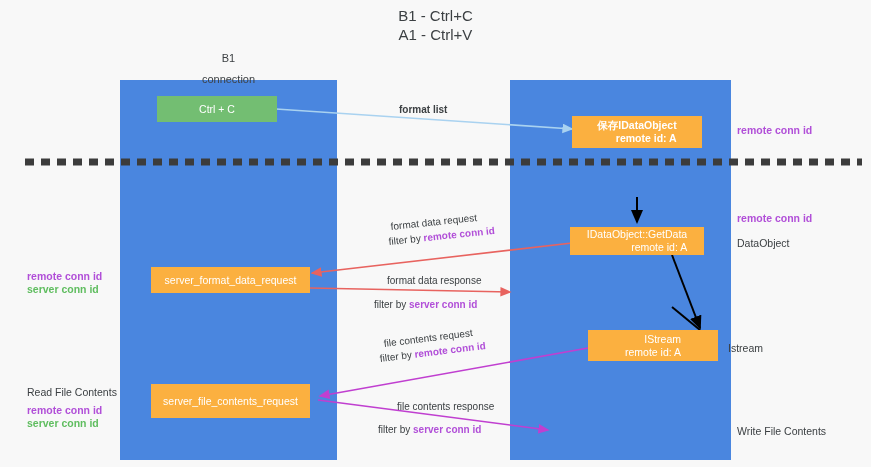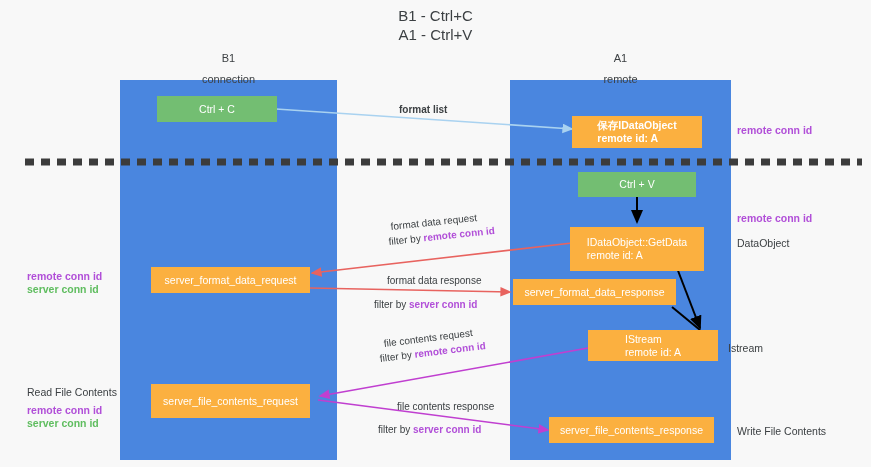--- a/index.html
+++ b/index.html
@@ -21,21 +21,21 @@
     white-space:pre-line;
   }
   .lane-head{
     position:absolute;text-align:center;color:#3c4043;
     font-size:11px;line-height:21px;white-space:pre-line;
   }
 
   .node{
     position:absolute;box-sizing:border-box;
     display:flex;flex-direction:column;align-items:center;justify-content:center;
-    color:#ffffff;font-size:10.5px;line-height:13px;text-align:left;
+    color:#ffffff;font-size:10.5px;line-height:13px;text-align:right;
     white-space:pre-line;padding:2px 4px;
   }
   .node.green{background:#73be72;}
   .node.orange{background:#fbb040;}
 
   .side-label{
     position:absolute;font-size:10.5px;line-height:14px;
     color:#3c4043;white-space:pre-line;
   }
   .c-purple{color:#b14fd8;font-weight:bold;}
@@ -53,22 +53,20 @@
 <div id="canvas">
 
   <div class="lane" style="left:120px;top:80px;width:217px;height:380px;"></div>
   <div class="lane" style="left:510px;top:80px;width:221px;height:380px;"></div>
 
   <div class="title">B1 - Ctrl+C
 A1 - Ctrl+V</div>
 
   <div class="lane-head" style="left:120px;top:48px;width:217px;">B1
 connection</div>
-  <div class="lane-head" style="left:510px;top:48px;width:221px;">A1
-remote</div>
 
   <svg class="layer">
     <defs>
       <marker id="ah-blue" markerWidth="7" markerHeight="7" refX="6" refY="3" orient="auto">
         <path d="M0,0 L7,3 L0,6 z" fill="#a9d2f0"></path>
       </marker>
       <marker id="ah-red" markerWidth="7" markerHeight="7" refX="6" refY="3" orient="auto">
         <path d="M0,0 L7,3 L0,6 z" fill="#e8635f"></path>
       </marker>
       <marker id="ah-mag" markerWidth="7" markerHeight="7" refX="6" refY="3" orient="auto">
@@ -96,35 +94,32 @@
     <line x1="588" y1="348" x2="320" y2="396" stroke="#c03fd0" stroke-width="1.6" marker-end="url(#ah-mag)"></line>
 
     <line x1="318" y1="400" x2="548" y2="430" stroke="#c03fd0" stroke-width="1.6" marker-end="url(#ah-mag)"></line>
   </svg>
 
   <div class="node green" style="left:157px;top:96px;width:120px;height:26px;">Ctrl + C</div>
 
   <div class="node orange" style="left:572px;top:116px;width:130px;height:32px;font-weight:bold;">保存IDataObject
 remote id: A</div>
 
-  <div class="node green" style="left:578px;top:172px;width:118px;height:25px;">Ctrl + V</div>
 
-  <div class="node orange" style="left:570px;top:227px;width:134px;height:44px;">IDataObject::GetData
+  <div class="node orange" style="left:570px;top:227px;width:134px;height:28px;">IDataObject::GetData
 remote id: A</div>
 
   <div class="node orange" style="left:151px;top:267px;width:159px;height:26px;">server_format_data_request</div>
 
-  <div class="node orange" style="left:513px;top:279px;width:163px;height:26px;">server_format_data_response</div>
 
   <div class="node orange" style="left:588px;top:330px;width:130px;height:31px;">IStream
 remote id: A</div>
 
   <div class="node orange" style="left:151px;top:384px;width:159px;height:34px;">server_file_contents_request</div>
 
-  <div class="node orange" style="left:549px;top:417px;width:165px;height:26px;">server_file_contents_response</div>
 
   <div class="edge-label" style="left:399px;top:103px;font-weight:bold;">format list</div>
 
   <div class="edge-label" style="left:390px;top:220px;transform:rotate(-6deg);">format data request</div>
   <div class="edge-label" style="left:388px;top:235px;transform:rotate(-6deg);">
     <span class="c-dark">filter by </span><span class="c-purple">remote conn id</span>
   </div>
 
   <div class="edge-label" style="left:387px;top:274px;">format data response</div>
   <div class="edge-label" style="left:374px;top:298px;">

